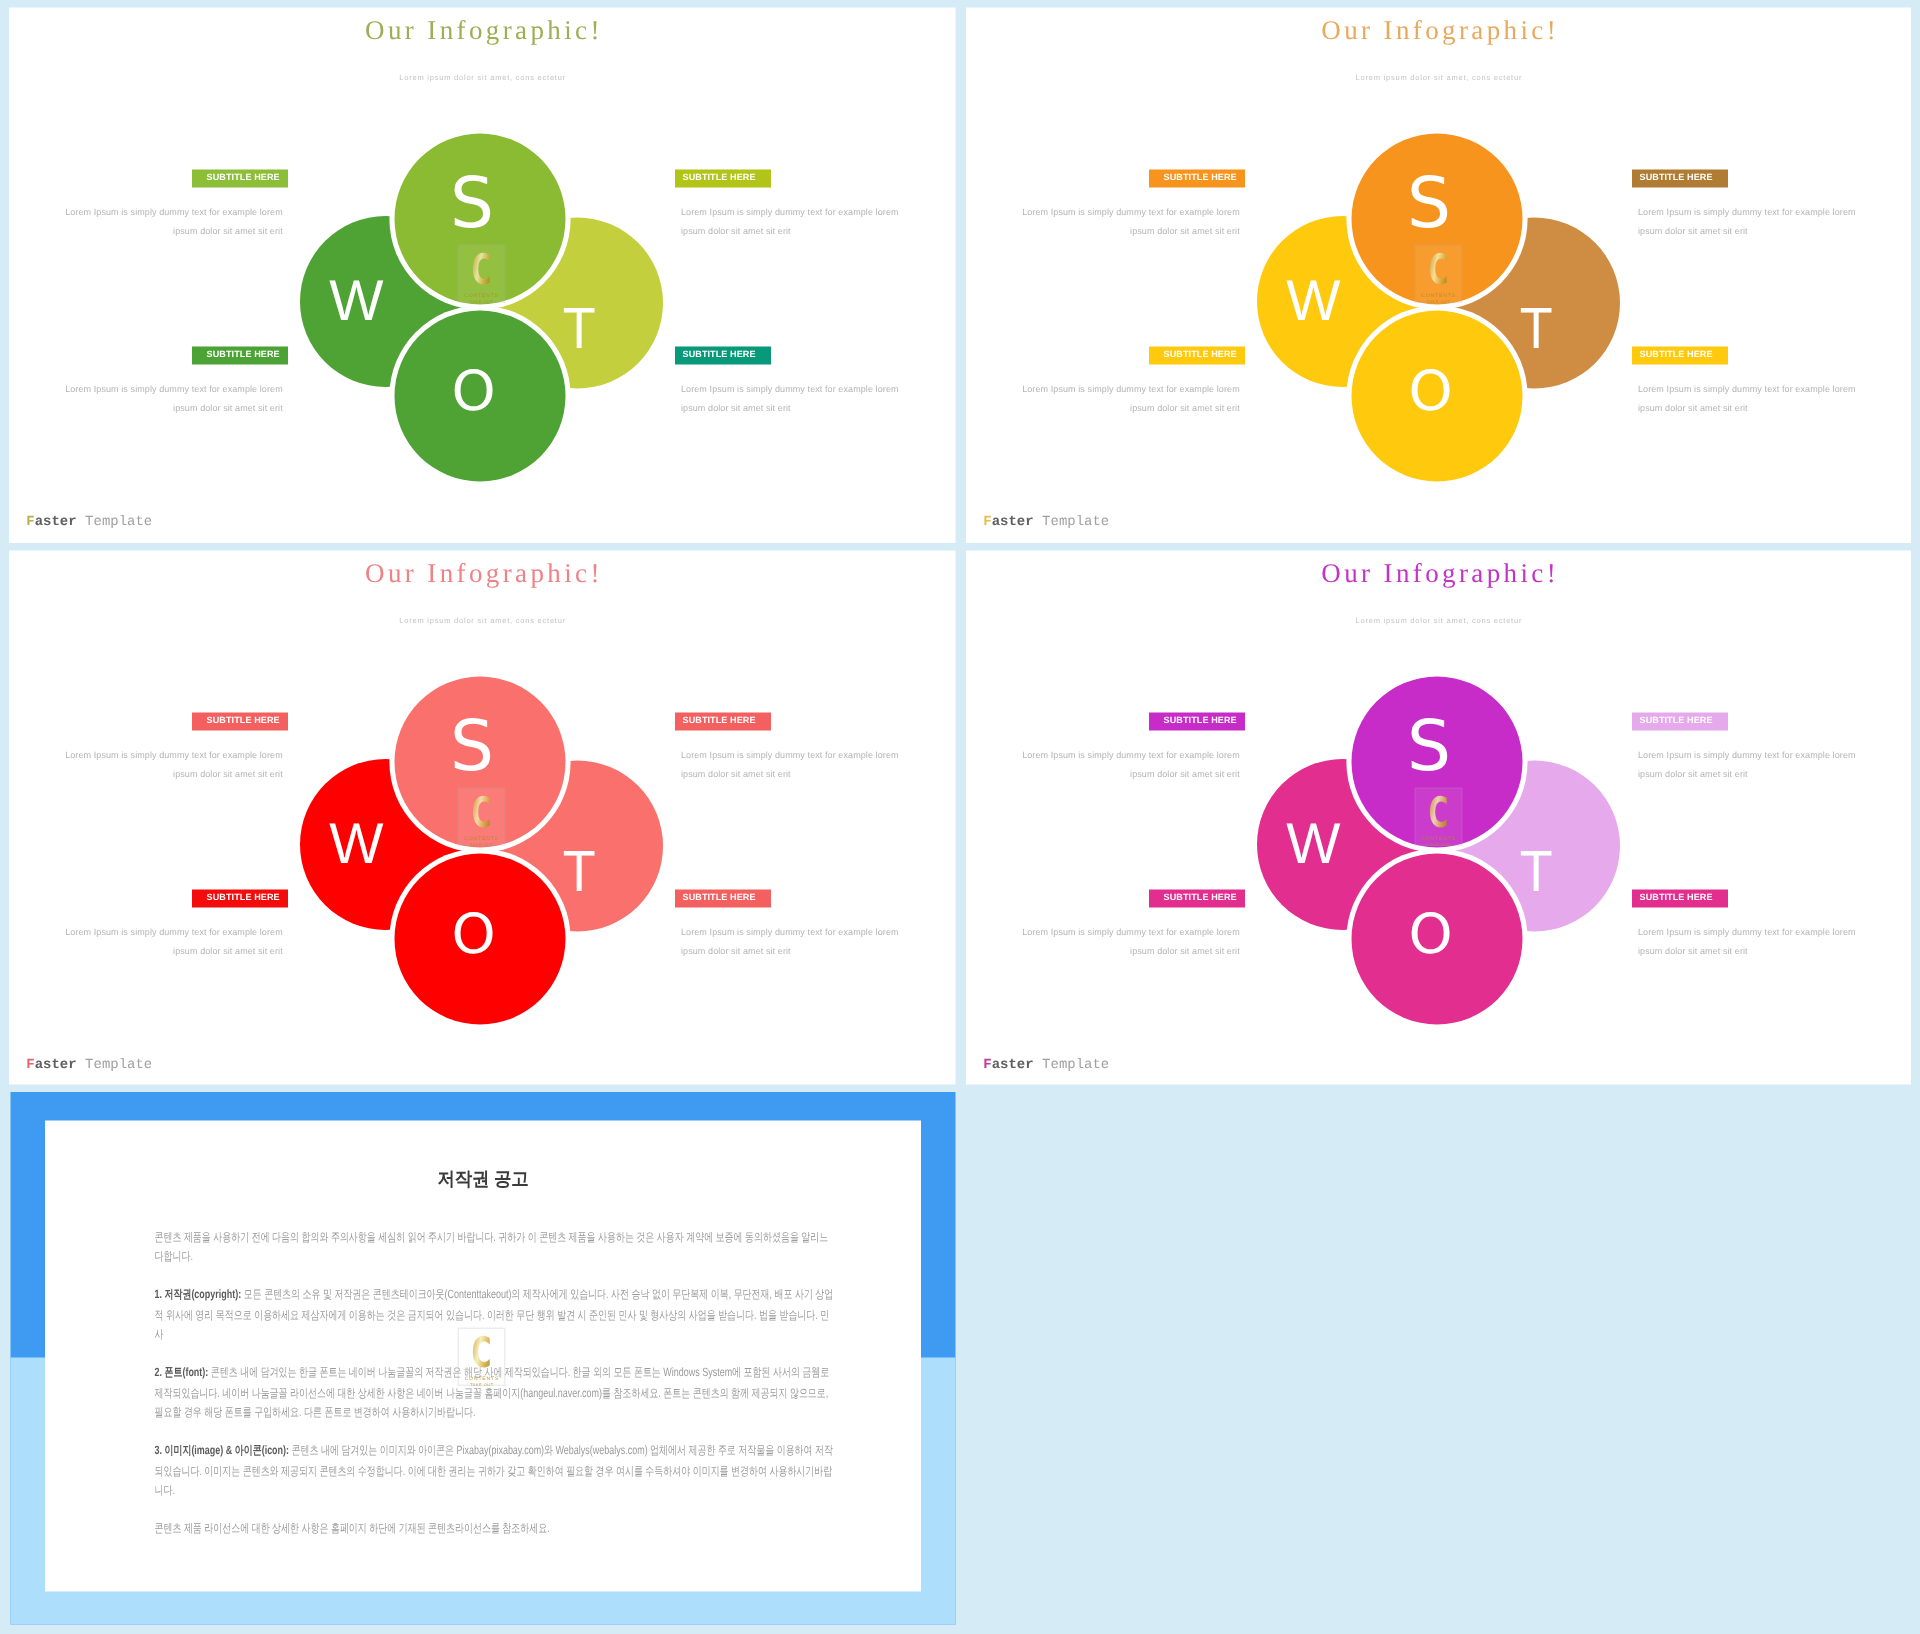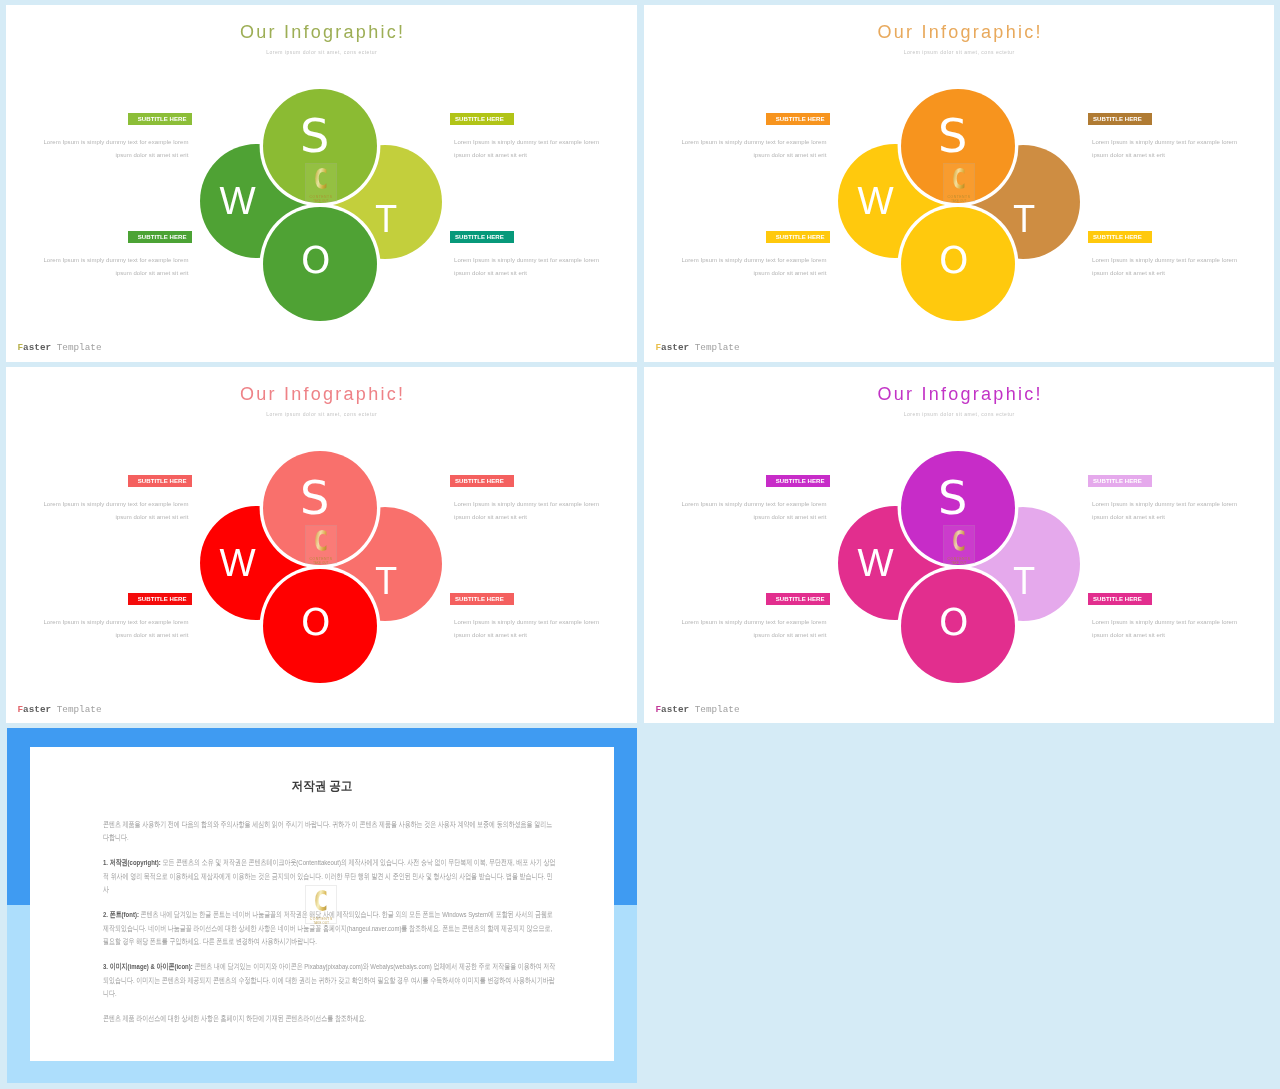--- a/index.html
+++ b/index.html
@@ -1,21 +1,21 @@
 <!DOCTYPE html>
 <html><head>
 <meta charset="utf-8">
 <style>
   html,body{margin:0;padding:0;}
   body{width:1280px;height:1089px;background:#d5ebf6;overflow:hidden;
        font-family:"Liberation Sans",sans-serif;-webkit-font-smoothing:antialiased;}
   #stage{position:relative;width:1280px;height:1089px;}
   .slide{position:absolute;background:#ffffff;overflow:hidden;}
-  .s-title{position:absolute;left:0;right:0;top:18px;text-align:center;
-           font-family:Liberation Sans, sans-serif;font-size:18px;letter-spacing:2.25px;
+  .s-title{position:absolute;left:0;right:0;top:6px;text-align:center;
+           font-family:Liberation Serif, serif;font-size:18px;letter-spacing:2.25px;
            font-weight:400;line-height:19px;text-indent:2.25px;}
   .s-sub{position:absolute;left:0;right:0;top:44px;text-align:center;
          font-size:5px;color:#c3c3c3;letter-spacing:.52px;line-height:7px;text-indent:.52px;}
   .venn{position:absolute;left:194px;top:84px;width:242px;height:233px;}
   .circ{position:absolute;width:114px;height:114px;border-radius:50%;}
   .circ i{position:absolute;color:#fff;font-style:normal;font-weight:400;
           font-family:"DejaVu Sans",sans-serif;font-stretch:condensed;white-space:nowrap;}
   .c-w{left:0px;    top:55px; }
   .c-t{left:127.5px;top:56px; }
   .c-s{left:63px;   top:0px;  box-shadow:0 0 0 3.4px #fff;}

